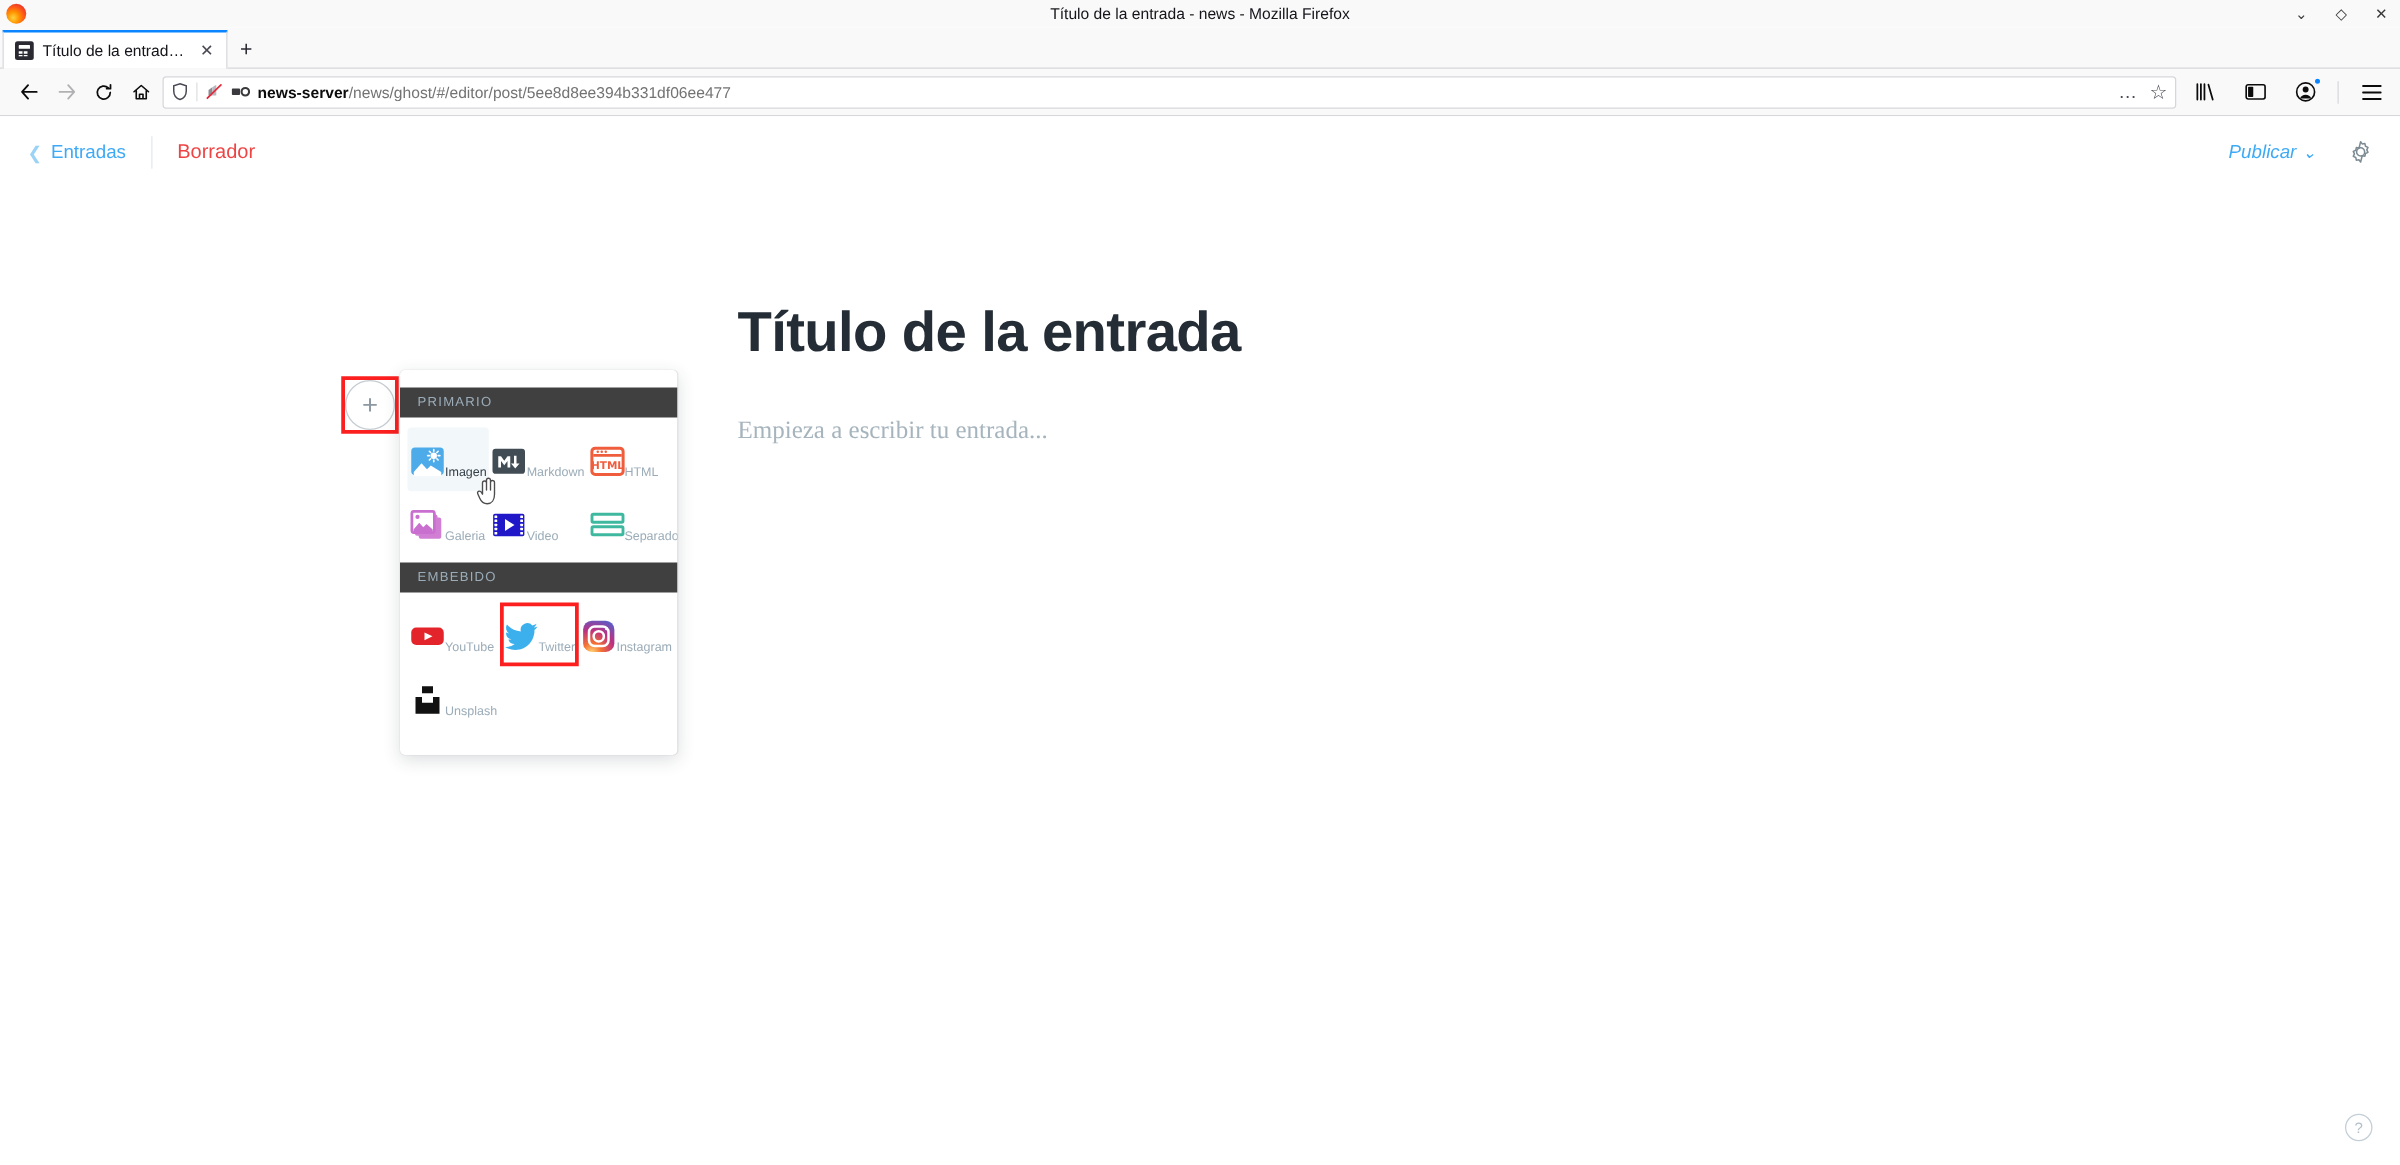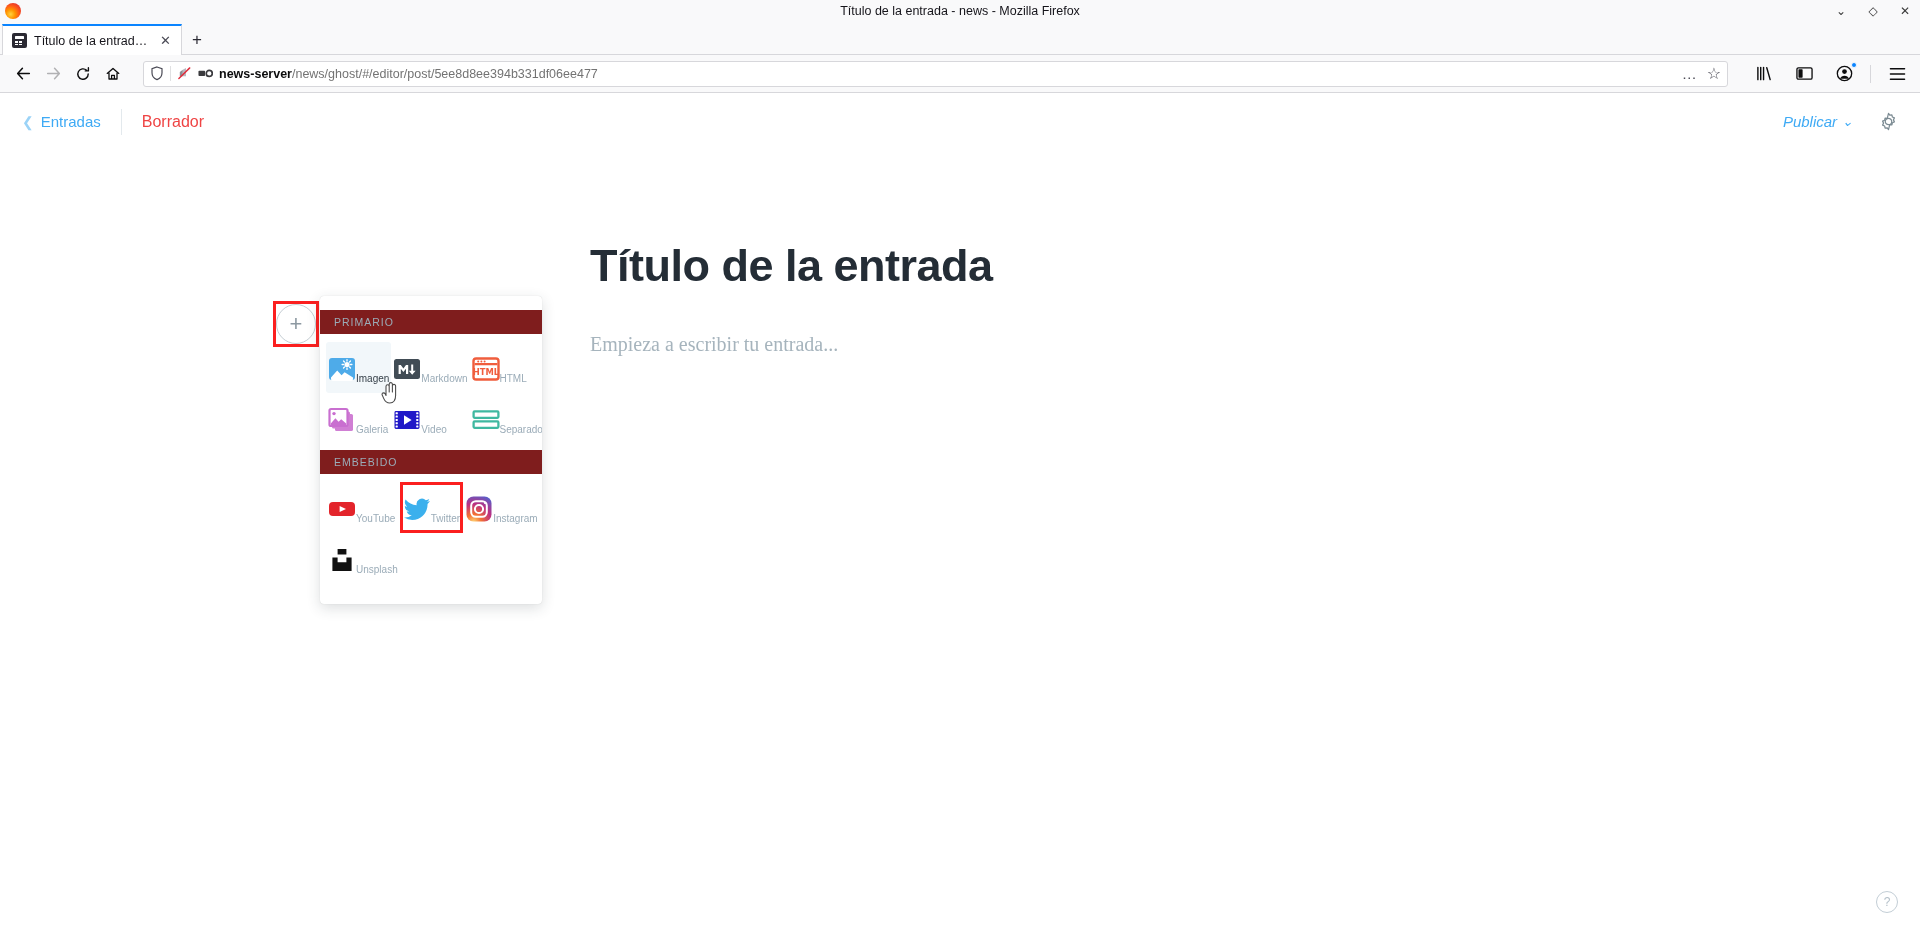--- a/index.html
+++ b/index.html
@@ -83,21 +83,21 @@
     padding: 0 9px; gap: 2px; border-bottom: 1px solid #d7d7db;
   }
   .navbtn {
     width: 28px; height: 28px; display: flex; align-items: center;
     justify-content: center; border-radius: 4px; flex: none;
     color: #0c0c0d; font-size: 15px;
   }
   .navbtn.disabled { color: #b1b1b3; }
   .ff-urlbar {
     flex: 1; height: 26px; background: #fff; border: 1px solid #d7d7db;
-    border-radius: 3px; margin: 0 14px; display: flex; align-items: center;
+    border-radius: 3px; margin: 0 1px; display: flex; align-items: center;
     padding: 0 6px; gap: 6px; min-width: 0;
   }
   .url-sep { width: 1px; height: 15px; background: #e0e0e2; flex: none; }
   .url-text {
     flex: 1; font-size: 12.5px; color: #737373; white-space: nowrap;
     overflow: hidden; min-width: 0;
   }
   .url-text b { color: #0c0c0d; font-weight: 700; }
   .url-right { display: flex; align-items: center; gap: 9px; flex: none; }
   .ff-toolend { display: flex; align-items: center; gap: 12px; padding-left: 6px; }
@@ -151,21 +151,21 @@
 
   
   .card-menu {
     position: absolute; left: -270px; top: 56px; width: 222px;
     background: #fff; border-radius: 4px;
     box-shadow: 0 0 1px rgba(0,0,0,.18), 0 4px 14px rgba(38,48,56,.16);
     padding-bottom: 14px; overflow: hidden;
   }
   .cm-head { height: 14px; }
   .cm-section-title {
-    background: #7f1d1d; color: #9bacb8; font-size: 10.5px;
+    background: #404040; color: #9bacb8; font-size: 10.5px;
     letter-spacing: 1px; padding: 6px 14px; font-weight: 400;
   }
   .cm-grid {
     display: grid; grid-template-columns: repeat(3, 1fr);
     padding: 8px 6px 6px 6px;
   }
   .cm-item {
     display: flex; flex-direction: row; align-items: center;
     padding: 11px 2px 9px 2px; border-radius: 3px; position: relative;
   }

